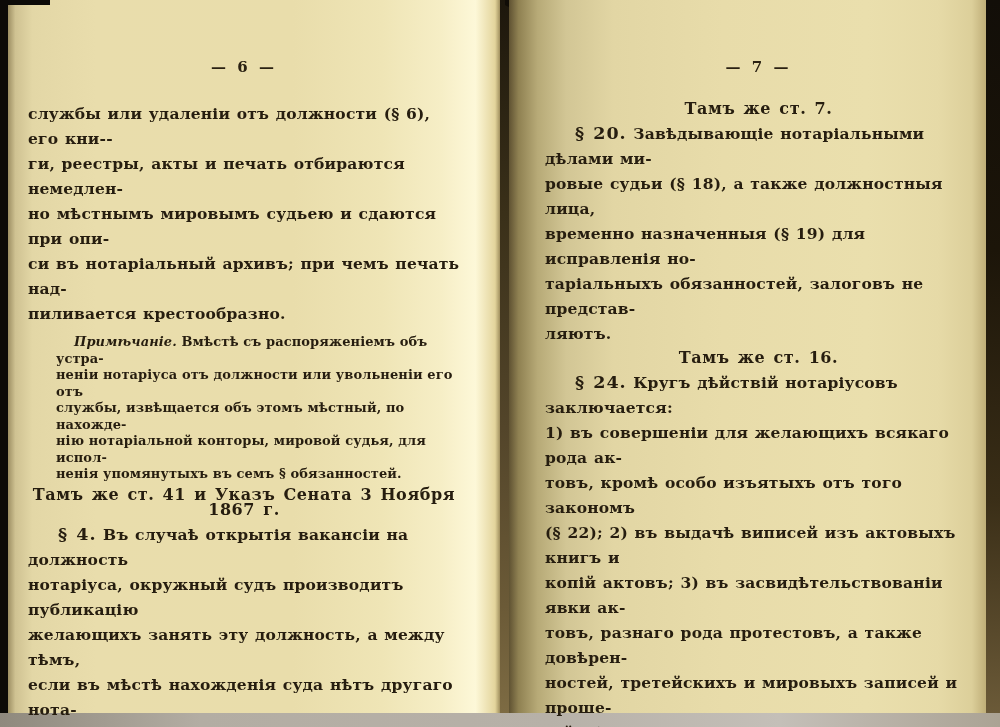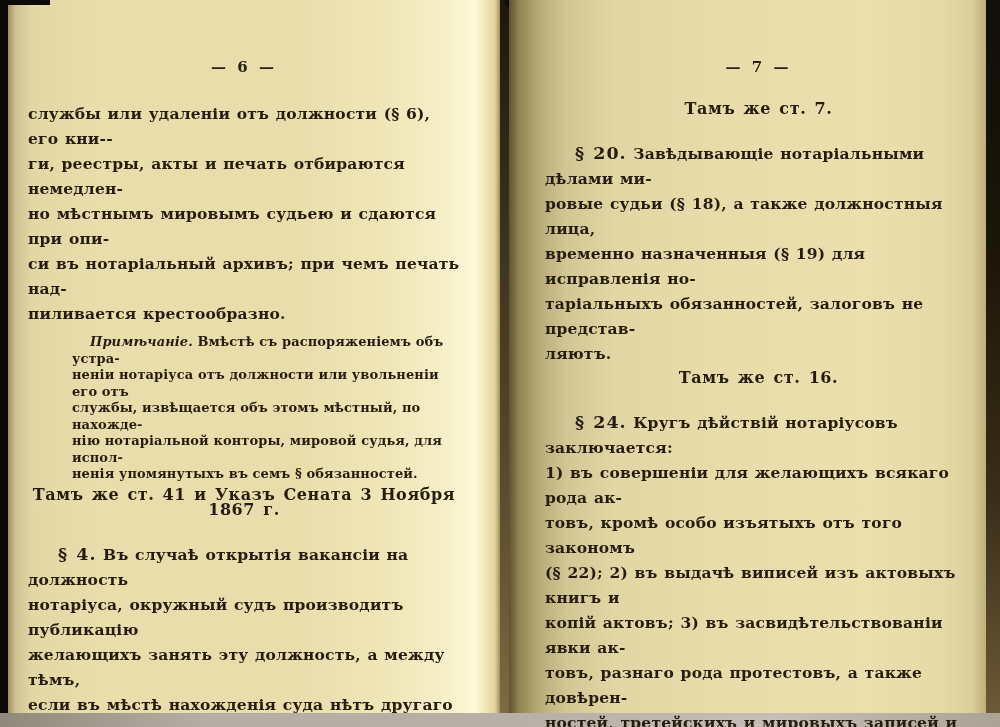--- a/index.html
+++ b/index.html
@@ -47,25 +47,25 @@
   .page.left  .content{padding:58px 40px 0 20px;}
   .page.right .content{padding:58px 14px 0 36px;}
   .page-number{
     text-align:center;font-size:15px;font-weight:bold;
     letter-spacing:3px;margin-bottom:25px;color:#2a2112;
   }
   .body{
     margin:0;font-size:15.5px;line-height:25px;font-weight:bold;
     letter-spacing:.2px;word-spacing:1px;color:#261d0f;
   }
-  .body.section{margin-top:25px;text-indent:30px;}
+  .body.section{margin-top:5px;text-indent:30px;}
   .txt{white-space:pre-line;}
   .sec-lead{font-size:17.5px;letter-spacing:1px;}
   .note{
-    margin:8px 2px 0 44px;font-size:13px;line-height:16.5px;
+    margin:8px 2px 0 28px;font-size:13px;line-height:16.5px;
     font-weight:bold;text-indent:18px;letter-spacing:.1px;
   }
   .note-lead{font-style:italic;font-weight:bold;}
   .citation{
     margin:4px 0 1px;text-align:center;font-size:16px;line-height:15px;
     font-weight:bold;letter-spacing:.6px;word-spacing:2px;
   }
 </style>
 </head>
 <body>

